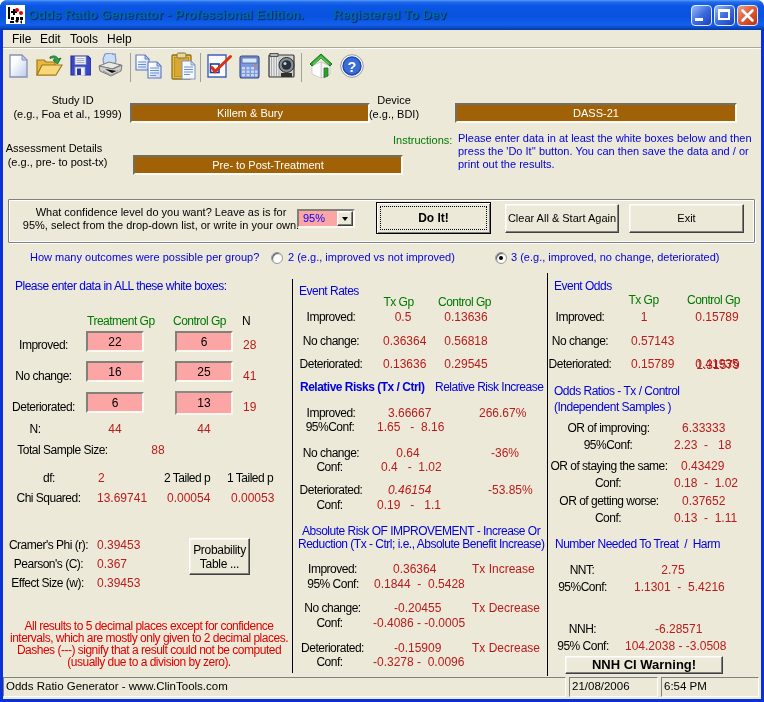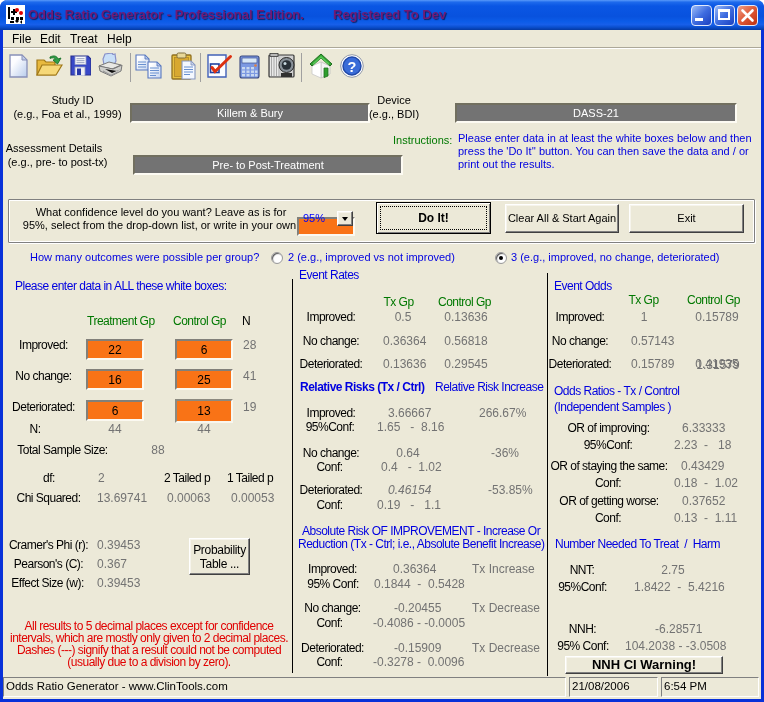--- a/index.html
+++ b/index.html
@@ -5,53 +5,53 @@
 * { margin:0; padding:0; box-sizing:border-box; }
 html,body { width:764px; height:702px; }
 body { font-family:"Liberation Sans",sans-serif; position:relative; background:#fff; overflow:hidden; }
 .abs { position:absolute; }
 #win { position:absolute; left:0; top:0; width:764px; height:702px;
   border-left:3px solid #0831D9; border-right:3px solid #0831D9; border-bottom:3px solid #0831D9;
   background:#ECE9D8; border-radius:8px 8px 0 0; }
 #titlebar { position:absolute; left:0; top:0; width:764px; height:30px;
   background:linear-gradient(180deg,#5A9AFA 0%, #1E6AEC 7%, #0A56E4 20%, #0852DE 55%, #0C5CE8 72%, #175FEA 82%, #0A4ECC 91%, #0740B0 97%, #053AA0 100%);
   border-radius:7px 7px 0 0; }
-#titletext { position:absolute; left:28px; top:7px; color:#701a75; font-weight:bold; font-size:13px;
+#titletext { position:absolute; left:28px; top:7px; color:#0369a1; font-weight:bold; font-size:13px;
   text-shadow:1px 1px 1px #0a246a; }
 .winbtn { position:absolute; top:5px; width:21px; height:21px; border-radius:4px;
   border:1px solid #E2EAFC; color:#fff; }
 
 #menubar { position:absolute; left:3px; top:30px; width:758px; height:18px; background:#ECE9D8;
   font-size:12px; color:#000; border-bottom:1px solid #ACA899; box-shadow:0 1px 0 #fff;}
 #menubar span { position:absolute; top:2px; }
 
 .sm  { position:absolute; font-size:11px; color:#000; white-space:pre; }
 .lb  { position:absolute; font-size:12px; letter-spacing:-0.5px; color:#000; white-space:pre; }
-.vl  { position:absolute; font-size:12px; color:#737373; white-space:pre; }
+.vl  { position:absolute; font-size:12px; color:#b91c1c; white-space:pre; }
 .green { color:#007800; }
 .blue  { color:#0000E0; }
 .red   { color:#E10000; }
 .ctr { text-align:center; }
 .rgt { text-align:center; }
 
-.pbox { position:absolute; height:20px; background:#737373; color:#fff; font-size:11px;
+.pbox { position:absolute; height:20px; background:#a16207; color:#fff; font-size:11px;
   text-align:center; line-height:17px;
   border:2px solid; border-color:#716F5F #FDFBF3 #FDFBF3 #716F5F; }
 
 #grp { position:absolute; left:8px; top:199px; width:747px; height:44px;
   border:1px solid #808080; border-radius:1px;
   box-shadow:inset 0 0 0 1px #fff, 1px 1px 0 #fff; }
 
 .btn { position:absolute; background:#ECE9D8; color:#000; text-align:center;
   border:1px solid; border-color:#fff #404040 #404040 #fff;
   box-shadow:inset -1px -1px 0 #808080, inset 1px 1px 0 #F6F4EC; }
 
-.wbox { position:absolute; background:#f97316;
+.wbox { position:absolute; background:#fca5a5;
   border:2px solid; border-color:#82807A #FBF9F1 #FBF9F1 #82807A;
-  box-shadow:none;margin-top:8px; }
+  box-shadow:none; }
 .num { font-size:12px; color:#000; text-align:center; }
 
 .spanel { position:absolute; height:20px; background:#ECE9D8; font-size:11.5px; color:#000;
   border:1px solid; border-color:#808080 #fff #fff #808080; padding:2px 0 0 2px; white-space:pre;}
 .vline { position:absolute; width:1px; background:#000; }
 </style>
 </head>
 <body>
 <div id="win"></div>
 <div id="titlebar"></div>
@@ -79,21 +79,21 @@
 </div>
 <div class="winbtn" style="left:737px;background:linear-gradient(135deg,#F0A088 0%,#DE5836 50%,#BE3010 100%);">
   <svg width="19" height="19" viewBox="0 0 19 19">
       <path d="M4.5 4.5l10 10M14.5 4.5l-10 10" stroke="#fff" stroke-width="2.6" stroke-linecap="round"></path>
     </svg>
 </div>
 
 <div id="menubar">
  <span style="left:9px;">File</span>
  <span style="left:37px;">Edit</span>
- <span style="left:67px;">Treat</span>
+ <span style="left:67px;">Tools</span>
  <span style="left:104px;">Help</span>
 </div>
 
 <div id="toolbar" class="abs" style="left:0;top:49px;width:764px;height:39px;">
  <div class="abs" style="left:130px;top:4px;width:1px;height:29px;background:#A0A0A0;"></div>
  <div class="abs" style="left:200px;top:4px;width:1px;height:29px;background:#A0A0A0;"></div>
  <div class="abs" style="left:301px;top:4px;width:1px;height:29px;background:#A0A0A0;"></div>
 
  <svg class="abs" style="left:9px;top:5px;" width="19" height="24" viewBox="0 0 19 24">
   <defs>
@@ -273,35 +273,35 @@
 <div class="vl ctr" style="left:184px;top:422px;width:40px;">44</div>
 <div class="lb rgt" style="left:0px;top:443px;width:125px;">Total Sample Size:</div>
 <div class="vl ctr" style="left:138px;top:443px;width:40px;">88</div>
 
 <div class="lb rgt" style="left:0px;top:471px;width:98px;">df:</div>
 <div class="vl" style="left:98px;top:471px;">2</div>
 <div class="lb" style="left:164px;top:471px;">2 Tailed p</div>
 <div class="lb" style="left:227px;top:471px;">1 Tailed p</div>
 <div class="lb rgt" style="left:0px;top:491px;width:97px;">Chi Squared:</div>
 <div class="vl" style="left:97px;top:491px;">13.69741</div>
-<div class="vl ctr" style="left:167px;top:491px;width:40px;">0.00063</div>
+<div class="vl ctr" style="left:167px;top:491px;width:40px;">0.00054</div>
 <div class="vl ctr" style="left:231px;top:491px;width:40px;">0.00053</div>
 
 <div class="lb rgt" style="left:0px;top:538px;width:97px;">Cramer's Phi (r):</div>
 <div class="vl" style="left:97px;top:538px;">0.39453</div>
 <div class="lb rgt" style="left:0px;top:557px;width:97px;">Pearson's (C):</div>
 <div class="vl" style="left:97px;top:557px;">0.367</div>
 <div class="lb rgt" style="left:0px;top:576px;width:95px;">Effect Size (w):</div>
 <div class="vl" style="left:97px;top:576px;">0.39453</div>
 
 <div class="btn" style="left:189px;top:538px;width:61px;height:37px;font-size:12px;letter-spacing:-0.3px;line-height:13.5px;padding-top:5px;">Probability<br>Table ...</div>
 
 <div class="lb red ctr" style="left:3px;top:621px;width:292px;line-height:11.9px;letter-spacing:-0.5px;white-space:normal;">All results to 5 decimal places except for confidence intervals, which are mostly only given to 2 decimal places. Dashes (---) signify that a result could not be computed (usually due to a division by zero).</div>
 
-<div class="lb blue" style="left:299px;top:268px;">Event Rates</div>
+<div class="lb blue" style="left:299px;top:284px;">Event Rates</div>
 <div class="lb green ctr" style="left:378px;top:295px;width:41px;">Tx Gp</div>
 <div class="lb green ctr" style="left:436px;top:295px;width:57px;">Control Gp</div>
 <div class="lb rgt" style="left:295px;top:310px;width:72px;">Improved:</div>
 <div class="vl ctr" style="left:383px;top:310px;width:40px;">0.5</div>
 <div class="vl ctr" style="left:444px;top:310px;width:44px;">0.13636</div>
 <div class="lb rgt" style="left:295px;top:334px;width:72px;">No change:</div>
 <div class="vl ctr" style="left:383px;top:334px;width:40px;">0.36364</div>
 <div class="vl ctr" style="left:444px;top:334px;width:44px;">0.56818</div>
 <div class="lb rgt" style="left:295px;top:357px;width:72px;">Deteriorated:</div>
 <div class="vl ctr" style="left:383px;top:357px;width:40px;">0.13636</div>
@@ -368,21 +368,21 @@
 <div class="vl" style="left:674px;top:476px;">0.18  -  1.02</div>
 <div class="lb rgt" style="left:544px;top:494px;width:130px;">OR of getting worse:</div>
 <div class="vl ctr" style="left:682px;top:494px;width:40px;">0.37652</div>
 <div class="lb rgt" style="left:544px;top:511px;width:128px;">Conf:</div>
 <div class="vl" style="left:674px;top:511px;">0.13  -  1.11</div>
 
 <div class="lb blue" style="left:555px;top:537px;">Number Needed To Treat  /  Harm</div>
 <div class="lb rgt" style="left:544px;top:563px;width:76px;">NNT:</div>
 <div class="vl ctr" style="left:653px;top:563px;width:40px;">2.75</div>
 <div class="lb rgt" style="left:544px;top:580px;width:77px;">95%Conf:</div>
-<div class="vl" style="left:634px;top:580px;">1.8422  -  5.4216</div>
+<div class="vl" style="left:634px;top:580px;">1.1301  -  5.4216</div>
 <div class="lb rgt" style="left:544px;top:622px;width:77px;">NNH:</div>
 <div class="vl ctr" style="left:655px;top:622px;width:40px;">-6.28571</div>
 <div class="lb rgt" style="left:544px;top:639px;width:78px;">95% Conf:</div>
 <div class="vl" style="left:625px;top:639px;">104.2038 - -3.0508</div>
 <div class="btn" style="left:565px;top:656px;width:158px;height:18px;font-weight:bold;font-size:13px;line-height:16px;">NNH CI Warning!</div>
 
 <div class="spanel" style="left:3px;top:677px;width:563px;">Odds Ratio Generator - www.ClinTools.com</div>
 <div class="spanel" style="left:569px;top:677px;width:89px;">21/08/2006</div>
 <div class="spanel" style="left:661px;top:677px;width:98px;">6:54 PM</div>
 

